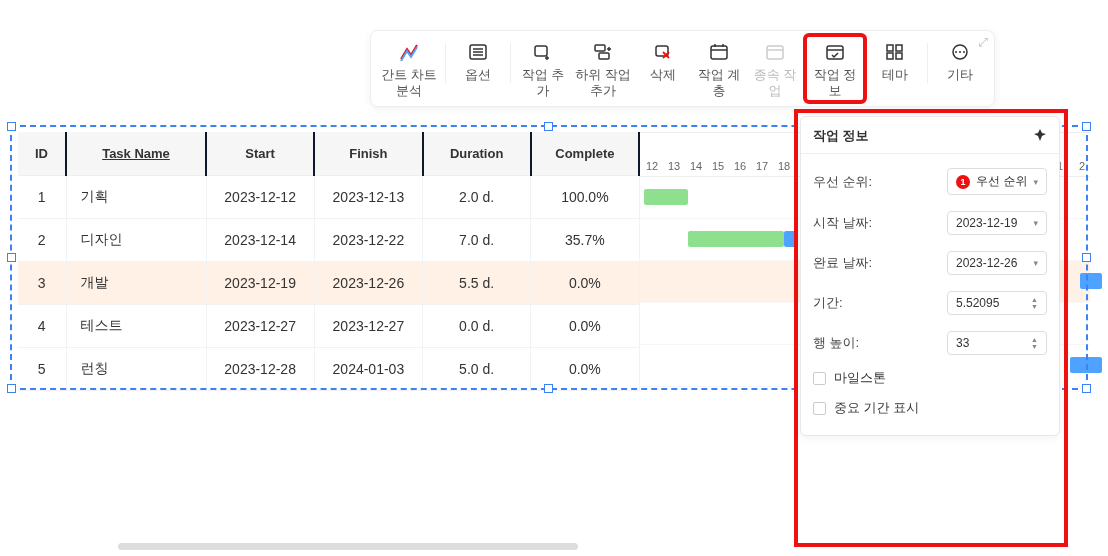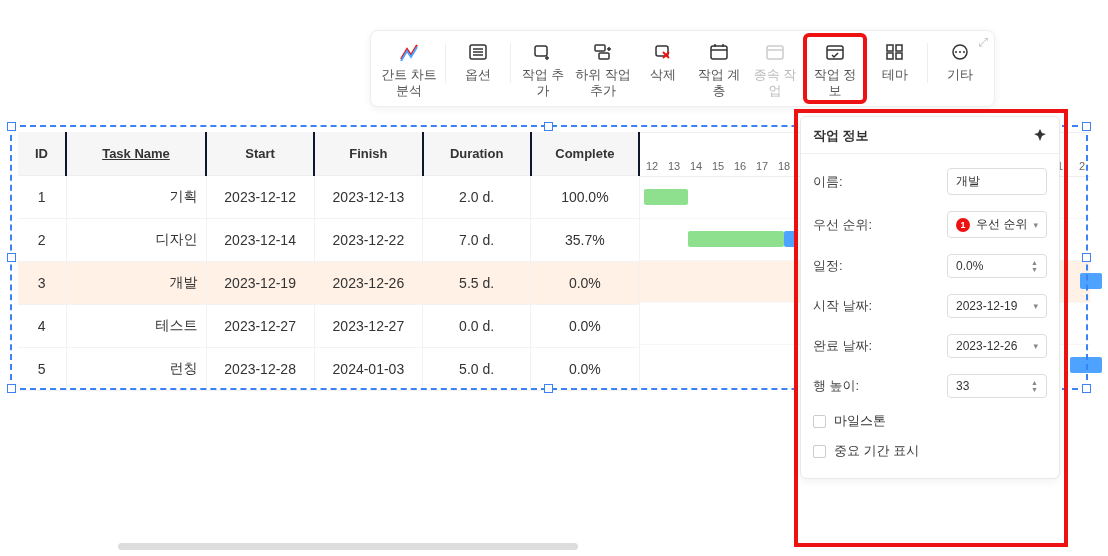--- a/index.html
+++ b/index.html
@@ -119,21 +119,21 @@
     table.data th.name { text-align: center; text-decoration: underline; }
     table.data td {
       padding: 12px 8px;
       border-bottom: 1px solid #f2f2f2;
       border-right: 1px solid #f2f2f2;
       font-size: 14px;
     }
     table.data td.id { text-align: center; width: 48px; }
     table.data th.id { width: 48px; }
     table.data th.nm { width: 140px; }
-    table.data td.nm { text-align: right; padding-left: 14px; }
+    table.data td.nm { text-align: left; padding-left: 14px; }
     table.data td.c { text-align: center; }
     tr.selected td { background: #fff1e6; }
     
     .gantt {
       position: absolute;
       left: 640px;
       top: 132px;
       right: 18px;
       height: 250px;
       border-top: 1px solid #eee;
@@ -451,55 +451,49 @@
   <div class="panel-header">
     <span>작업 정보</span>
     <span style="cursor:pointer">
       <svg width="14" height="14" viewBox="0 0 14 14">
           <path d="M7 1 L9 5 L13 6 L9 8 L7 13 L5 8 L1 6 L5 5 Z" fill="#333"></path>
         </svg>
     </span>
   </div>
   <div class="panel-body">
     <div class="prow">
-      <label>이름:</label>
-      <div class="pinput">
-        <span>개발</span>
-      </div>
-    </div>
-    <div class="prow">
       <label>우선 순위:</label>
       <div class="pselect">
         <span class="prio-badge">1</span>
         <span>우선 순위</span>
         <span class="caret">▾</span>
       </div>
     </div>
     <div class="prow">
-      <label>일정:</label>
-      <div class="pnum">
-        <span>0.0%</span>
-        <span class="spin">
-            <span>▲</span>
-            <span>▼</span>
-          </span>
-      </div>
-    </div>
-    <div class="prow">
       <label>시작 날짜:</label>
       <div class="pselect">
         <span>2023-12-19</span>
         <span class="caret">▾</span>
       </div>
     </div>
     <div class="prow">
       <label>완료 날짜:</label>
       <div class="pselect">
         <span>2023-12-26</span>
         <span class="caret">▾</span>
+      </div>
+    </div>
+    <div class="prow">
+      <label>기간:</label>
+      <div class="pnum">
+        <span>5.52095</span>
+        <span class="spin">
+            <span>▲</span>
+            <span>▼</span>
+          </span>
       </div>
     </div>
     <div class="prow">
       <label>행 높이:</label>
       <div class="pnum">
         <span>33</span>
         <span class="spin">
             <span>▲</span>
             <span>▼</span>
           </span>

